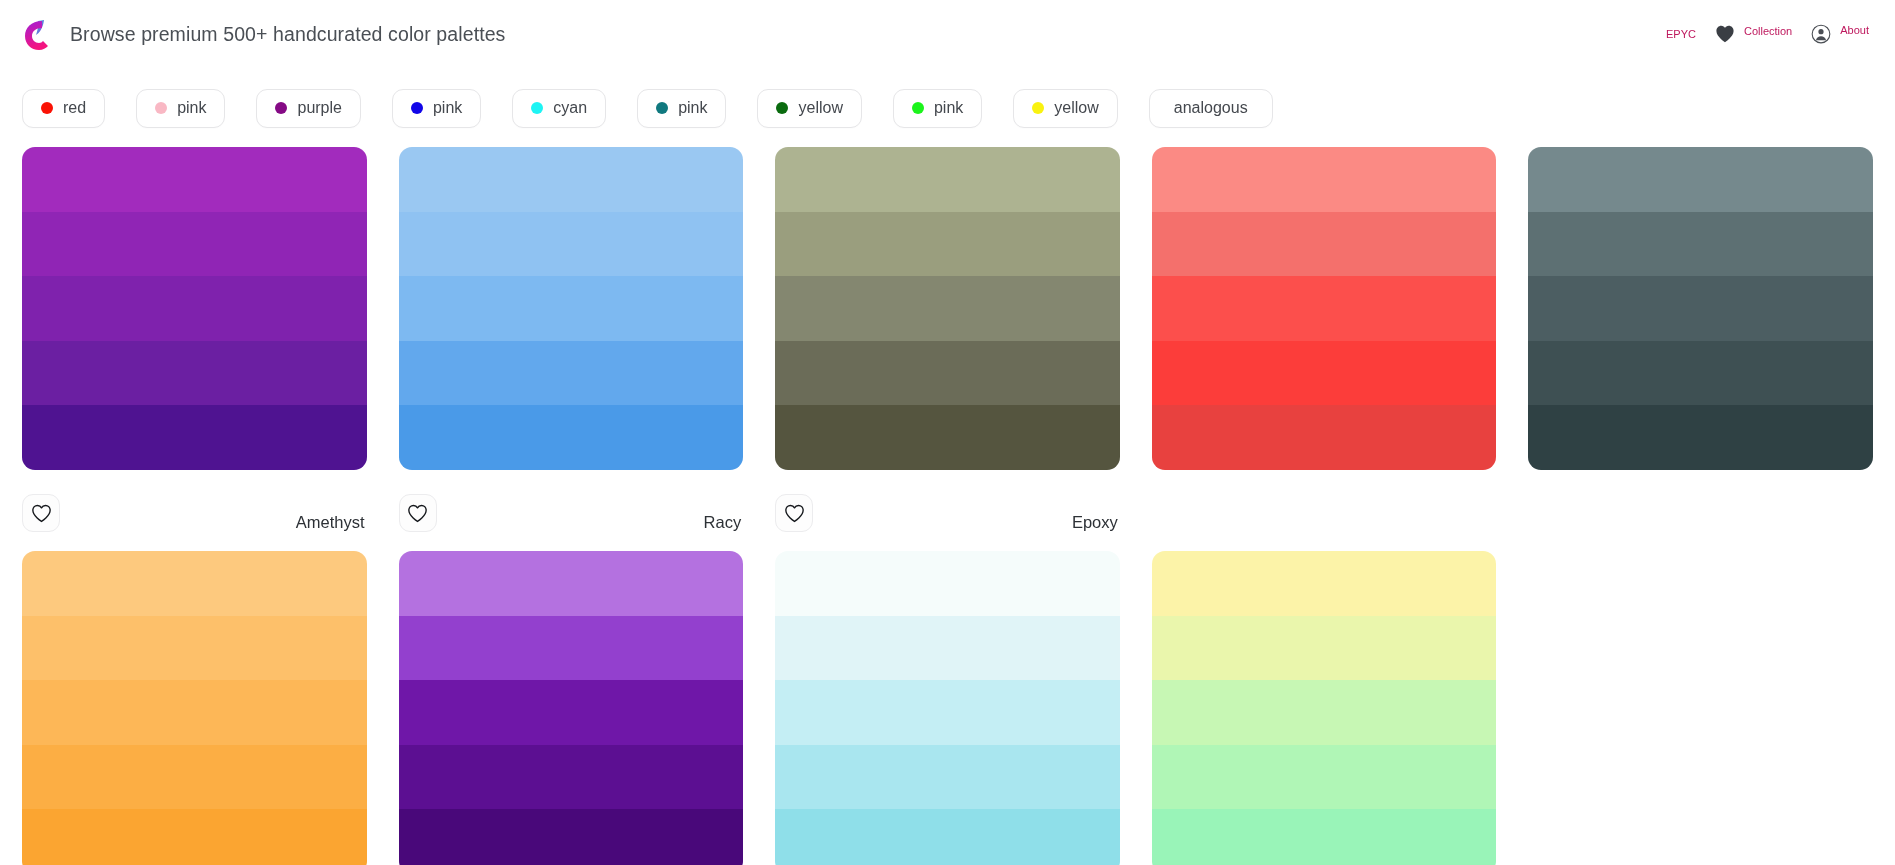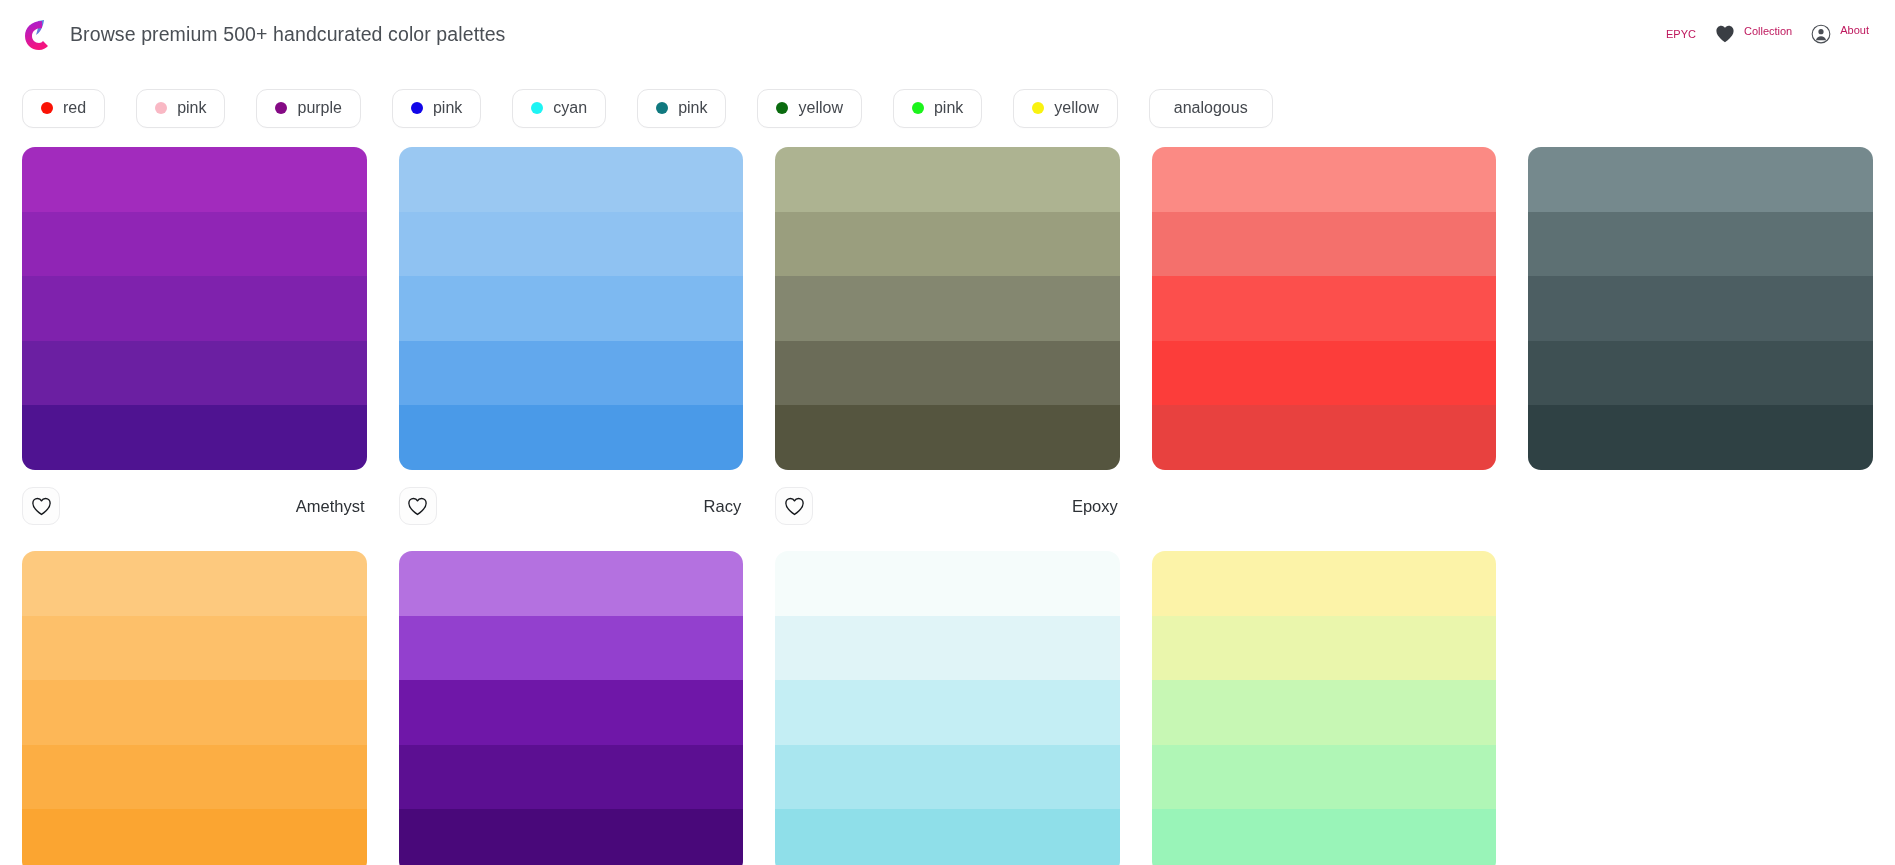--- a/index.html
+++ b/index.html
@@ -99,21 +99,21 @@
     height: 323px;
     border-radius: 13px;
     overflow: hidden;
     display: flex;
     flex-direction: column;
   }
   .swatches .band { flex: 1 1 0; width: 100%; }
   .card-foot {
     height: 62px;
     display: flex;
-    align-items: center;
+    align-items: flex-end;
     justify-content: space-between;
     padding-top: 10px;
   }
   .fav-btn {
     width: 38px;
     height: 38px;
     border-radius: 11px;
     border: 1px solid #ececee;
     background: #fdfdfd;
     display: flex;

